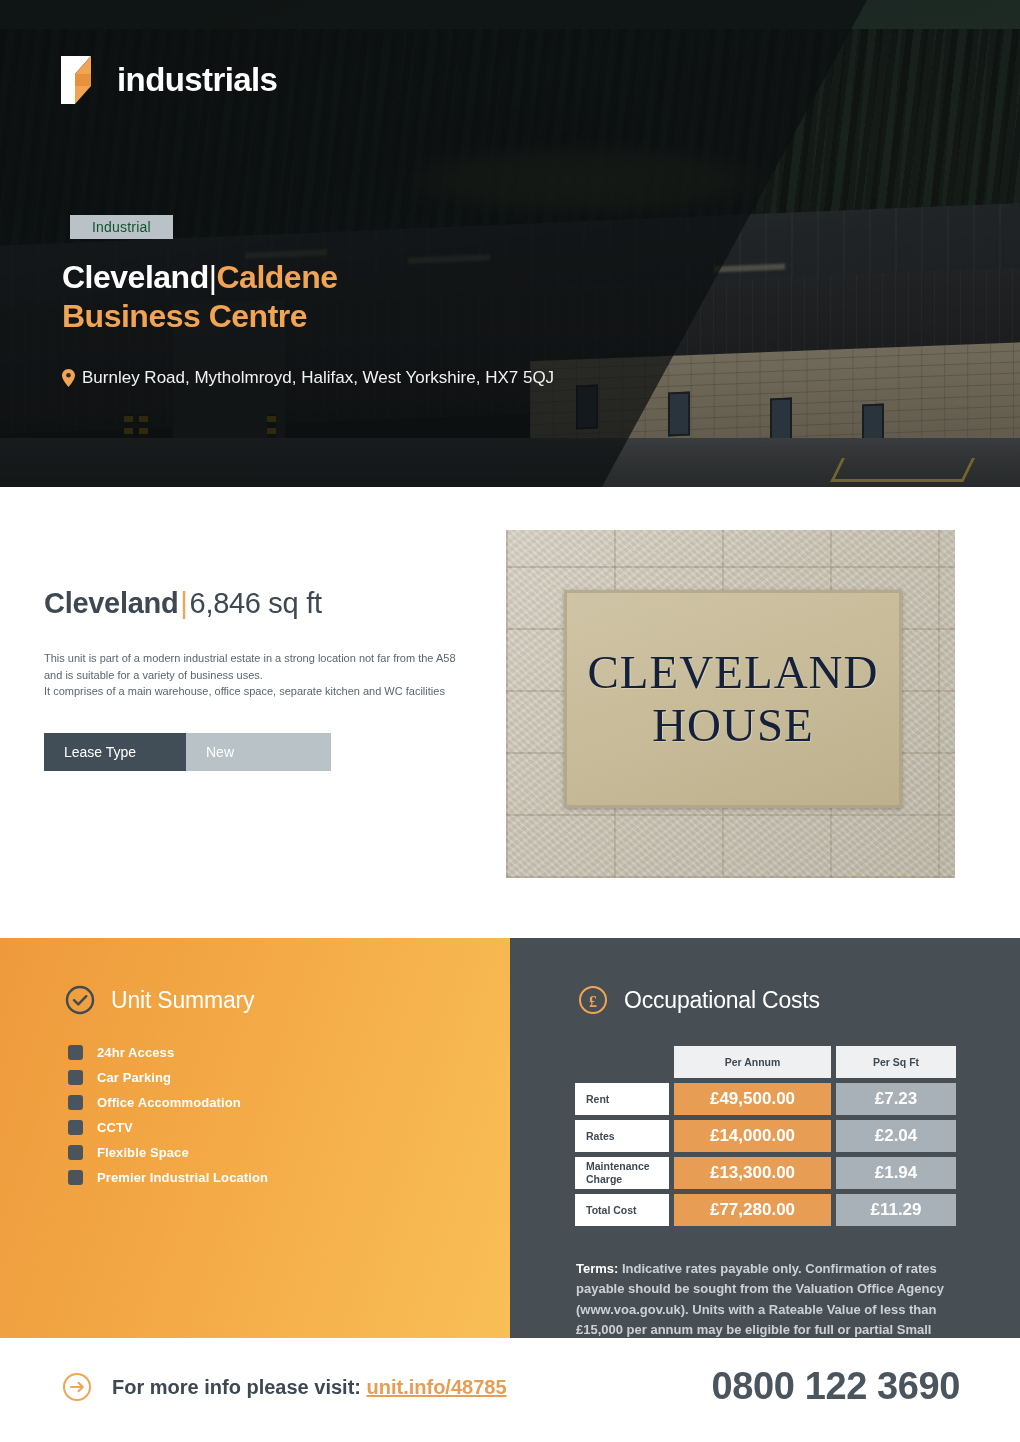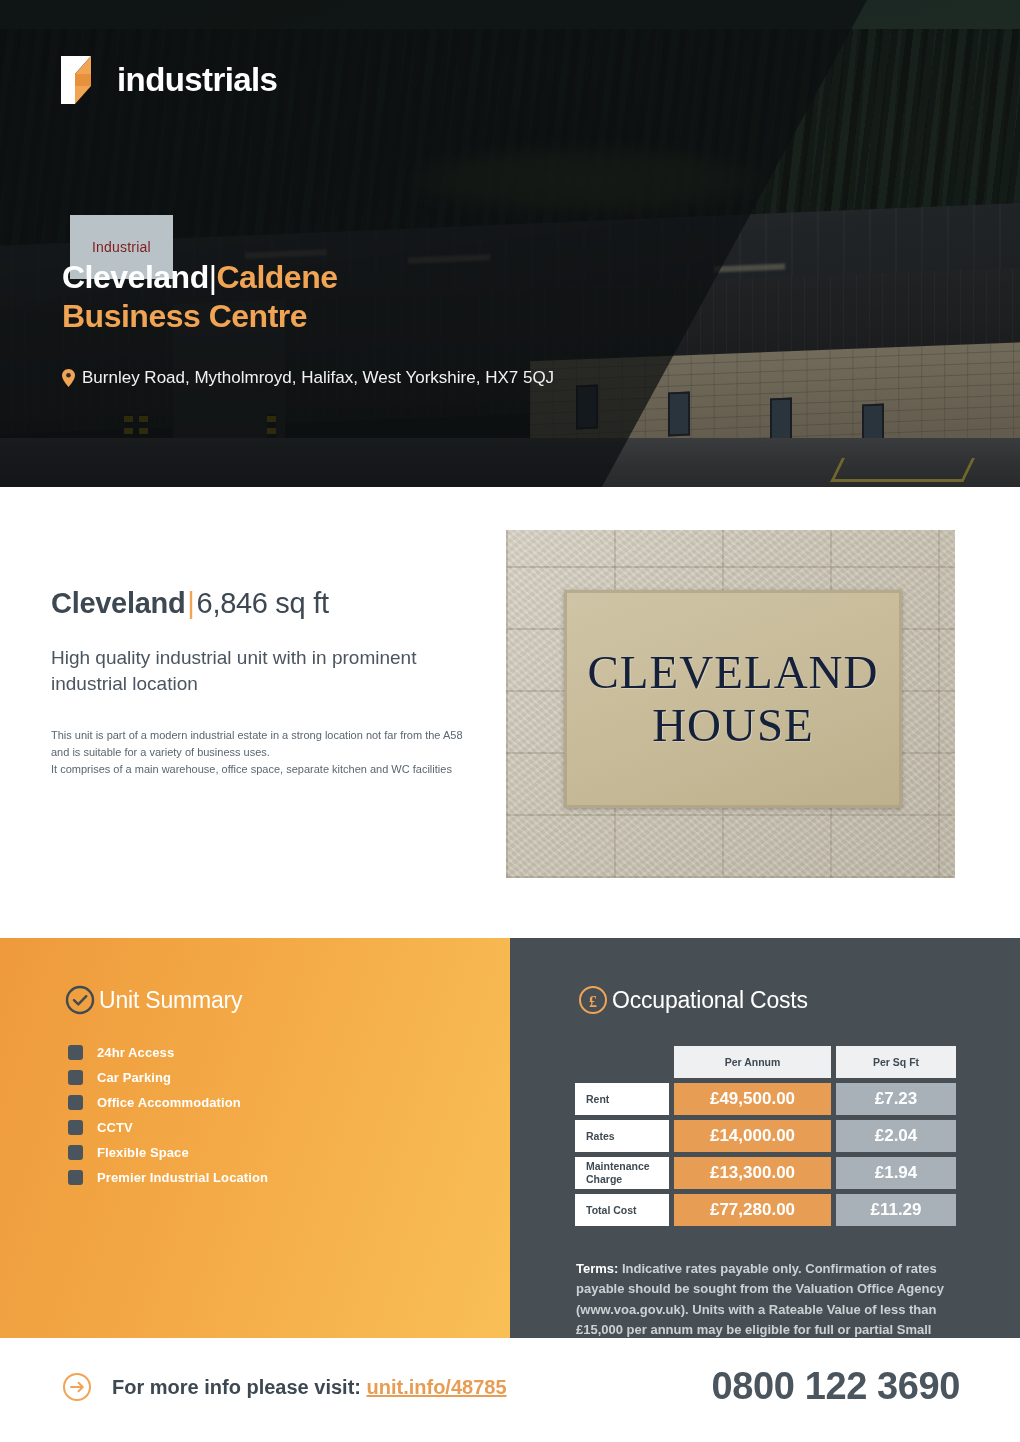--- a/index.html
+++ b/index.html
@@ -118,41 +118,41 @@
   }
 
   .hero-content { position:absolute; inset:0; }
 
   .logo-wrap { position:absolute; left:57px; top:48px; display:flex; align-items:center; gap:10px; }
   .logo-mark { width:50px; height:63px; position:relative; }
   .logo-word { font-size:33px; font-weight:700; color:#fff; letter-spacing:-0.6px; }
 
   .tag-pill {
     position:absolute; left:70px; top:215px;
-    background:#b9c2c7; color:#7f1d1d;
-    font-size:14px; padding:24px 22px;
+    background:#b9c2c7; color:#14532d;
+    font-size:14px; padding:4px 22px;
     letter-spacing:.2px;
   }
   .hero-title {
     position:absolute; left:62px; top:258px;
     font-size:32px; font-weight:700; line-height:1.22;
     letter-spacing:-0.5px; max-width:620px;
   }
   .hero-title .w { color:#ffffff; }
   .hero-title .o { color:#f0a454; }
   .hero-title .sep { color:#ffffff; font-weight:400; }
   .hero-addr {
     position:absolute; left:62px; top:368px;
     font-size:17px; color:#f2f2f2; display:flex; align-items:center; gap:7px;
   }
   .pin-icon { width:13px; height:18px; flex:0 0 auto; }
 
   
   .mid { position:absolute; left:0; top:487px; width:1020px; height:451px; background:#fff; }
-  .mid-left { position:absolute; left:51px; top:100px; width:420px; }
+  .mid-left { position:absolute; left:44px; top:100px; width:420px; }
   .unit-head { font-size:29px; font-weight:700; color:#3d4852; letter-spacing:-0.3px; }
   .unit-head .bar { color:#f0a454; font-weight:400; padding:0 2px; }
   .unit-head .sz { font-weight:400; color:#3d4852; }
   .unit-sub {
     margin-top:25px; font-size:19px; line-height:1.38; color:#4a5560; font-weight:400;
   }
   .unit-desc {
     margin-top:30px; font-size:11px; line-height:1.52; color:#5b6670;
   }
   .lease-row { margin-top:33px; display:flex; }
@@ -194,21 +194,21 @@
 
   
   .panel-orange {
     position:absolute; left:0; top:938px; width:510px; height:400px;
     background: linear-gradient(108deg,#ee9a3c 0%, #f3a845 40%, #f9bf57 100%);
   }
   .panel-dark {
     position:absolute; left:510px; top:938px; width:510px; height:400px;
     background:#474f54;
   }
-  .panel-head { display:flex; align-items:center; gap:4px; }
+  .panel-head { display:flex; align-items:center; gap:16px; }
   .panel-head .ttl { font-size:23px; color:#ffffff; font-weight:400; letter-spacing:-0.2px; }
   .circ-icon { width:30px; height:30px; flex:0 0 auto; }
 
   .summary-head { position:absolute; left:65px; top:985px; }
   .summary-list { position:absolute; left:68px; top:1040px; width:330px; }
   .summary-item { display:flex; align-items:center; gap:14px; height:25px; }
   .summary-bullet { width:15px; height:15px; background:#4a545c; border-radius:3px; flex:0 0 auto; }
   .summary-label { font-size:13px; font-weight:700; color:#ffffff; letter-spacing:.1px; }
 
   .costs-head { position:absolute; left:578px; top:985px; }
@@ -309,25 +309,28 @@
         <span>Burnley Road, Mytholmroyd, Halifax, West Yorkshire, HX7 5QJ</span>
       </div>
     </div>
   </div>
 
   <div class="mid">
     <div class="mid-left">
       <div class="unit-head">
         <span>Cleveland</span><span class="bar">|</span><span class="sz">6,846 sq ft</span>
       </div>
-      <div class="unit-sub">High quality industrial unit with in prominent industrial location</div>
       <div class="unit-desc">
         <div>This unit is part of a modern industrial estate in a strong location not far from the A58</div>
         <div>and is suitable for a variety of business uses.</div>
         <div>It comprises of a main warehouse, office space, separate kitchen and WC facilities</div>
+      </div>
+      <div class="lease-row">
+        <div class="lease-key">Lease Type</div>
+        <div class="lease-val">New</div>
       </div>
     </div>
 
     <div class="mid-photo">
       <div class="stonegrain"></div>
       <div class="plaque">
         <span>CLEVELAND</span>
         <span>HOUSE</span>
       </div>
     </div>

